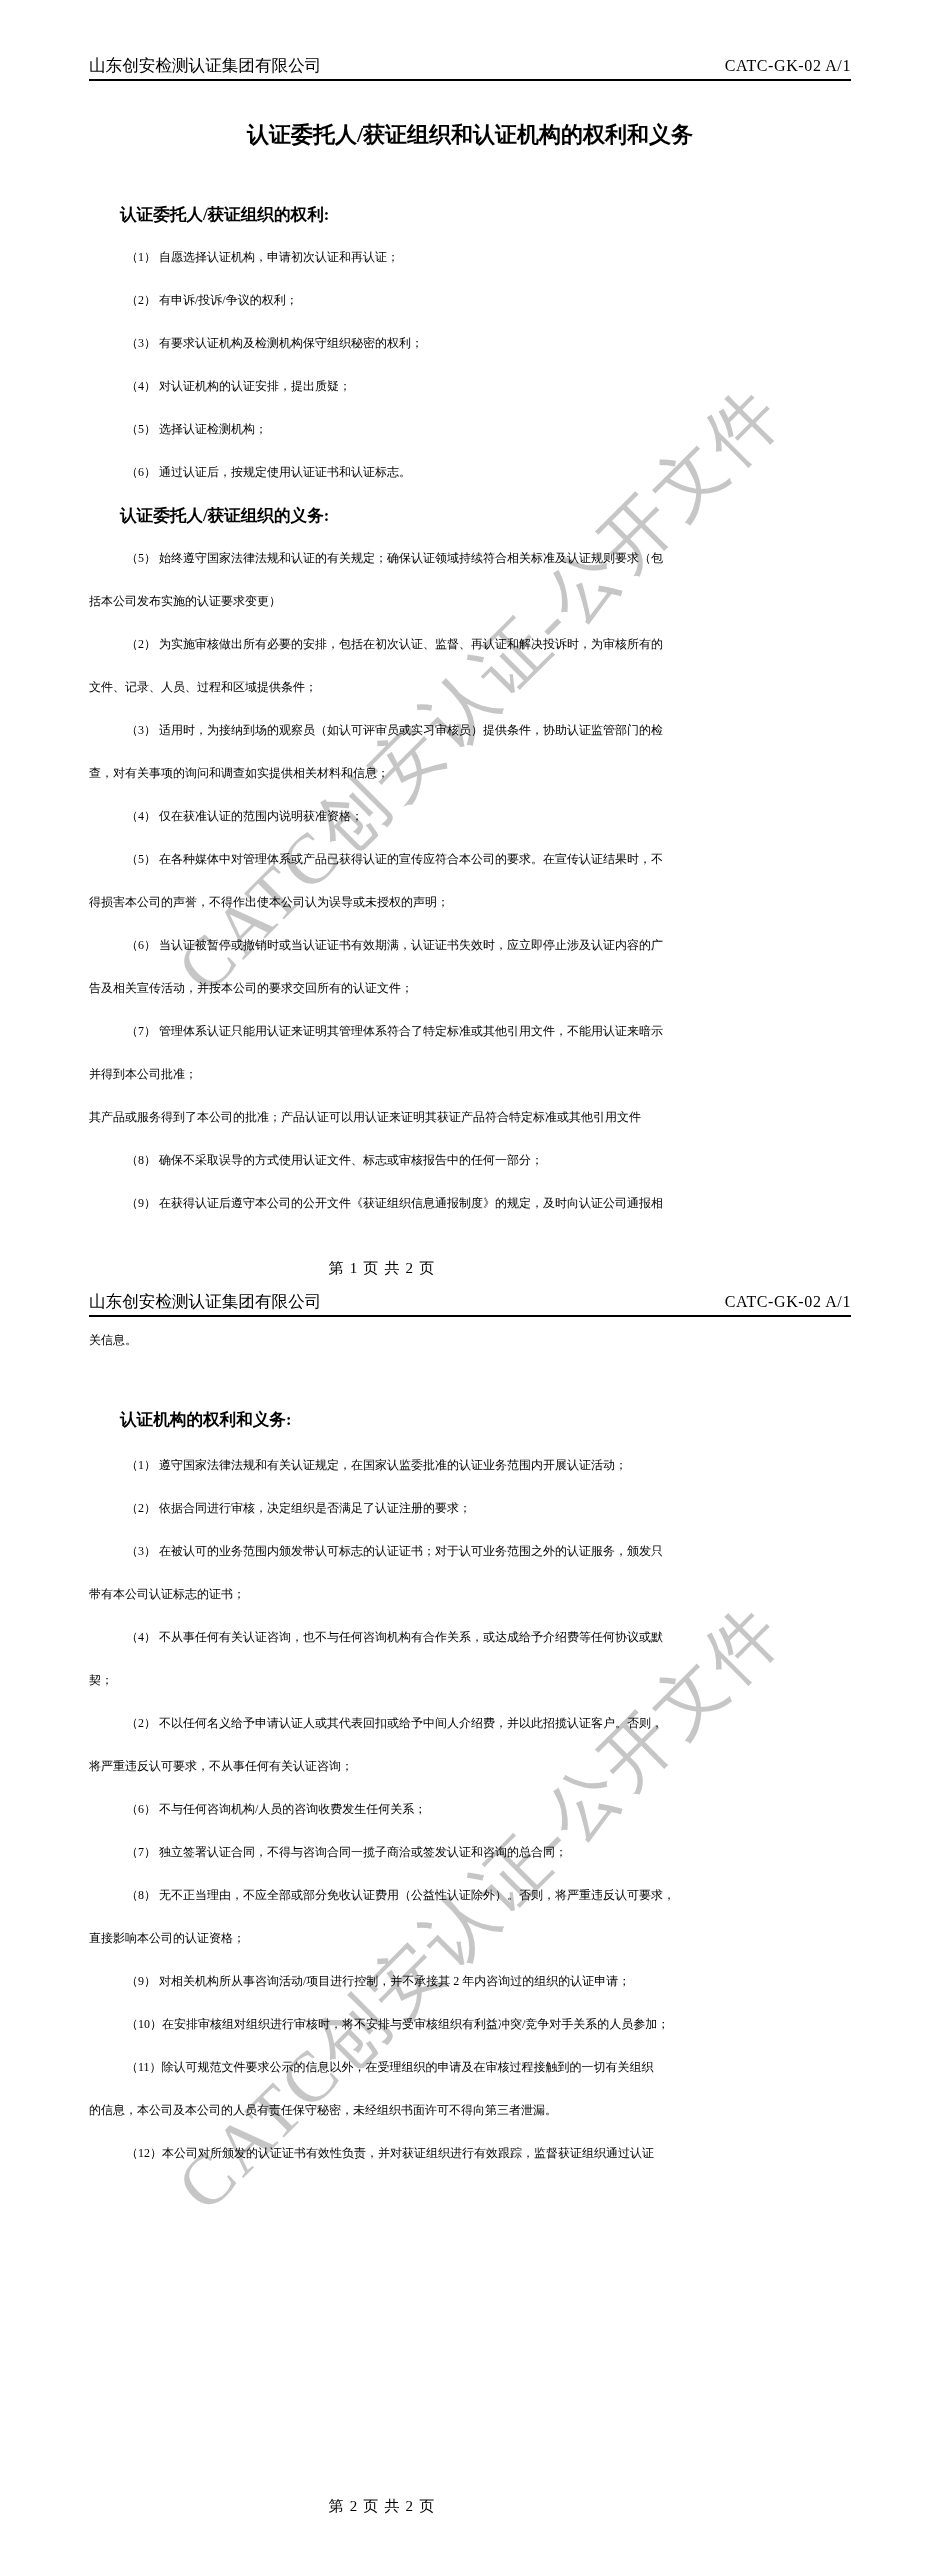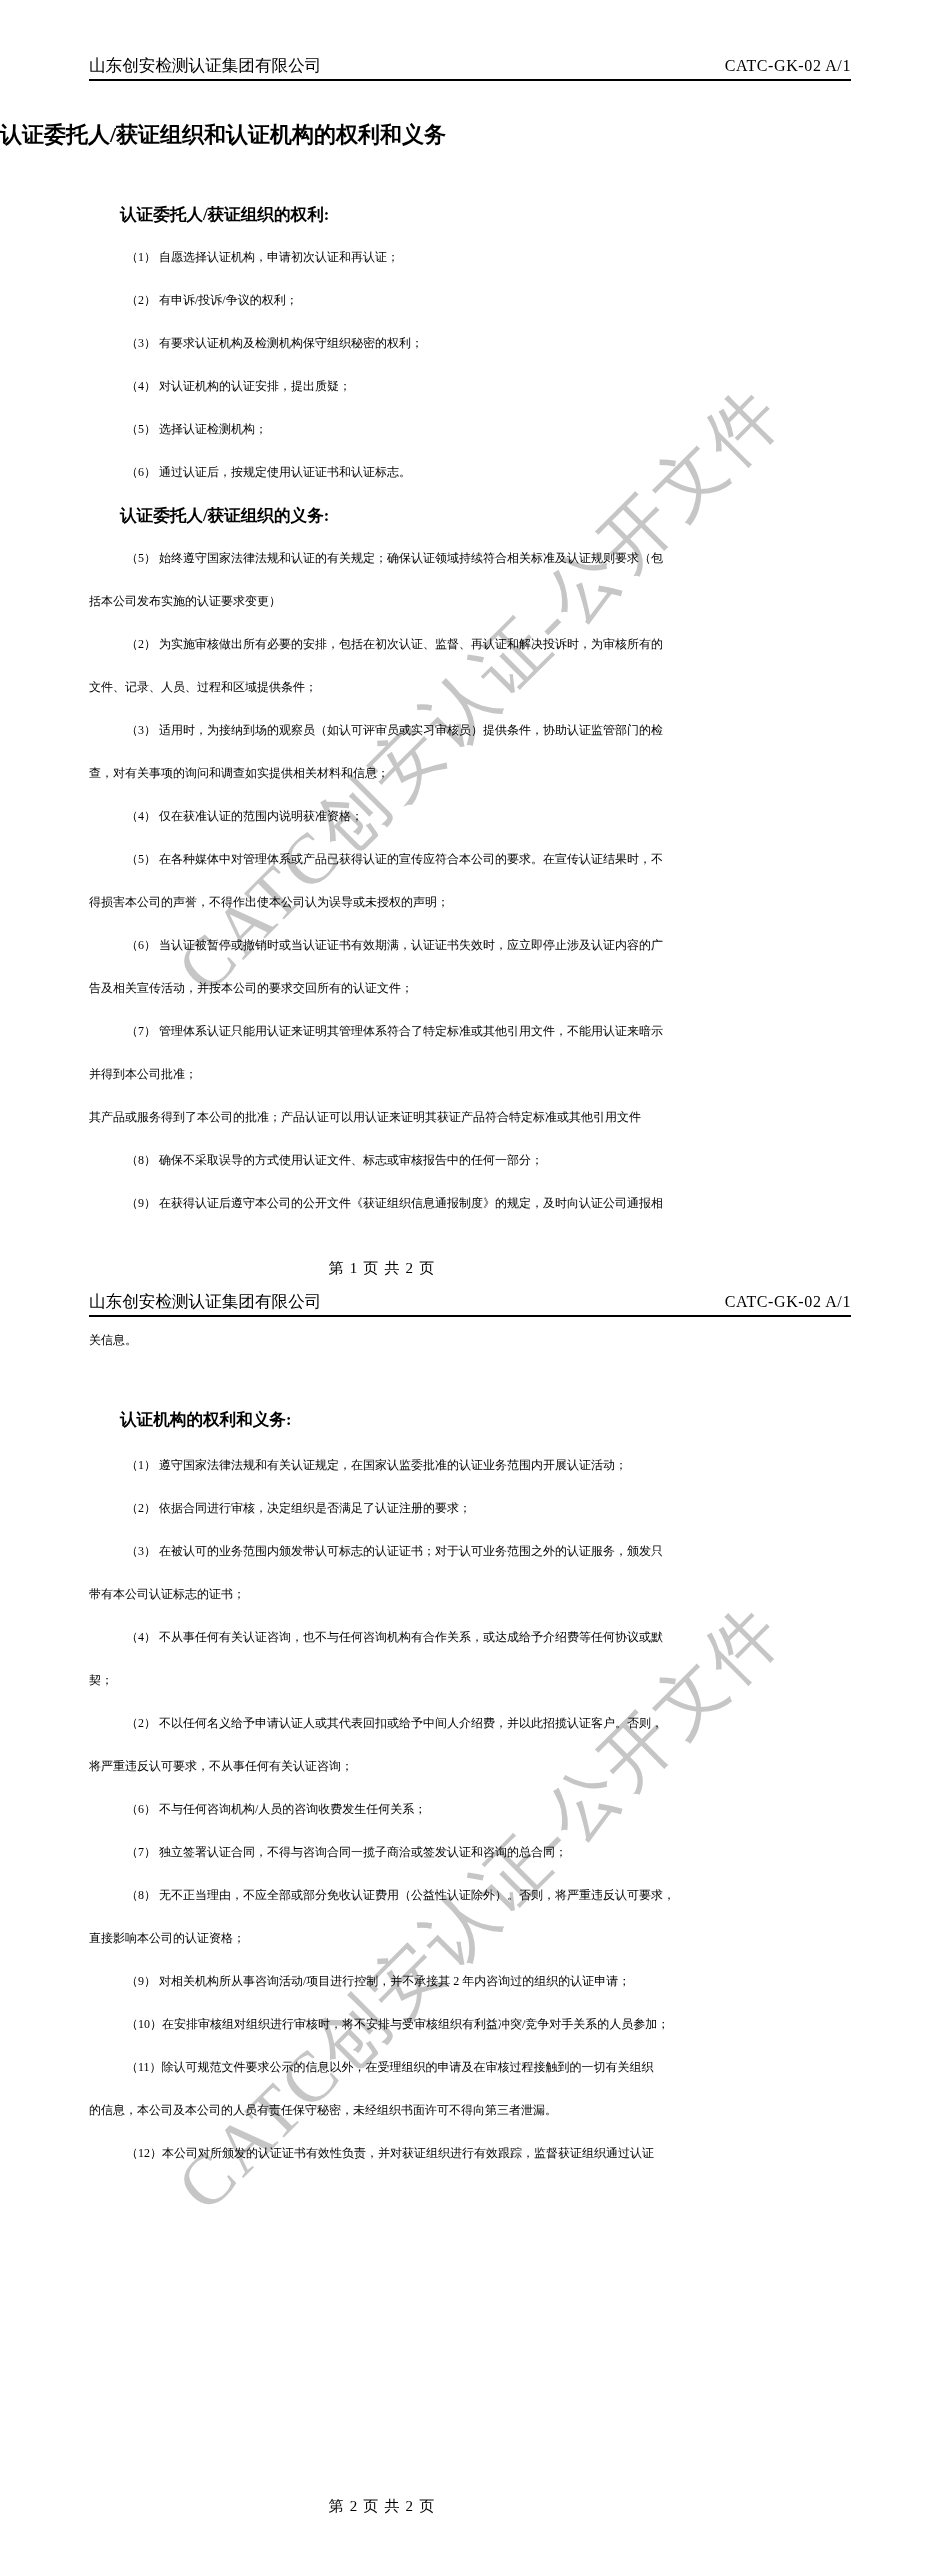--- a/index.html
+++ b/index.html
@@ -7,21 +7,21 @@
     position:relative;width:940px;height:2576px;background:#ffffff;
     font-family:"Liberation Serif","DejaVu Serif",serif;color:#000000;overflow:hidden;
   }
   .hdr{
     position:absolute;left:89px;width:762px;height:28.4px;line-height:28.4px;
     display:flex;justify-content:space-between;align-items:center;font-size:16.6px;z-index:2;
   }
   .hdr .code{font-size:16px;letter-spacing:0.6px;text-align:center;}
   .rule{position:absolute;left:89px;width:762px;height:2.4px;background:#000000;z-index:2;}
   .doc-title{
-    position:absolute;left:0;width:940px;height:33px;line-height:33px;
+    position:absolute;left:0;width:940px;height:33px;line-height:33px;text-align:center;
     font-size:22px;font-weight:bold;z-index:2;
   }
   .content{position:absolute;left:89px;width:782px;z-index:2;}
   .line{height:43px;line-height:43px;font-size:12px;white-space:nowrap;}
   .line.heading{padding-left:31px;font-weight:bold;font-size:16.6px;}
   .line.item{padding-left:37px;}
   .line.cont{padding-left:0;}
   .pfooter{
     position:absolute;left:0;width:764px;height:28.4px;line-height:28.4px;text-align:center;
     font-size:15px;letter-spacing:1.2px;z-index:2;

